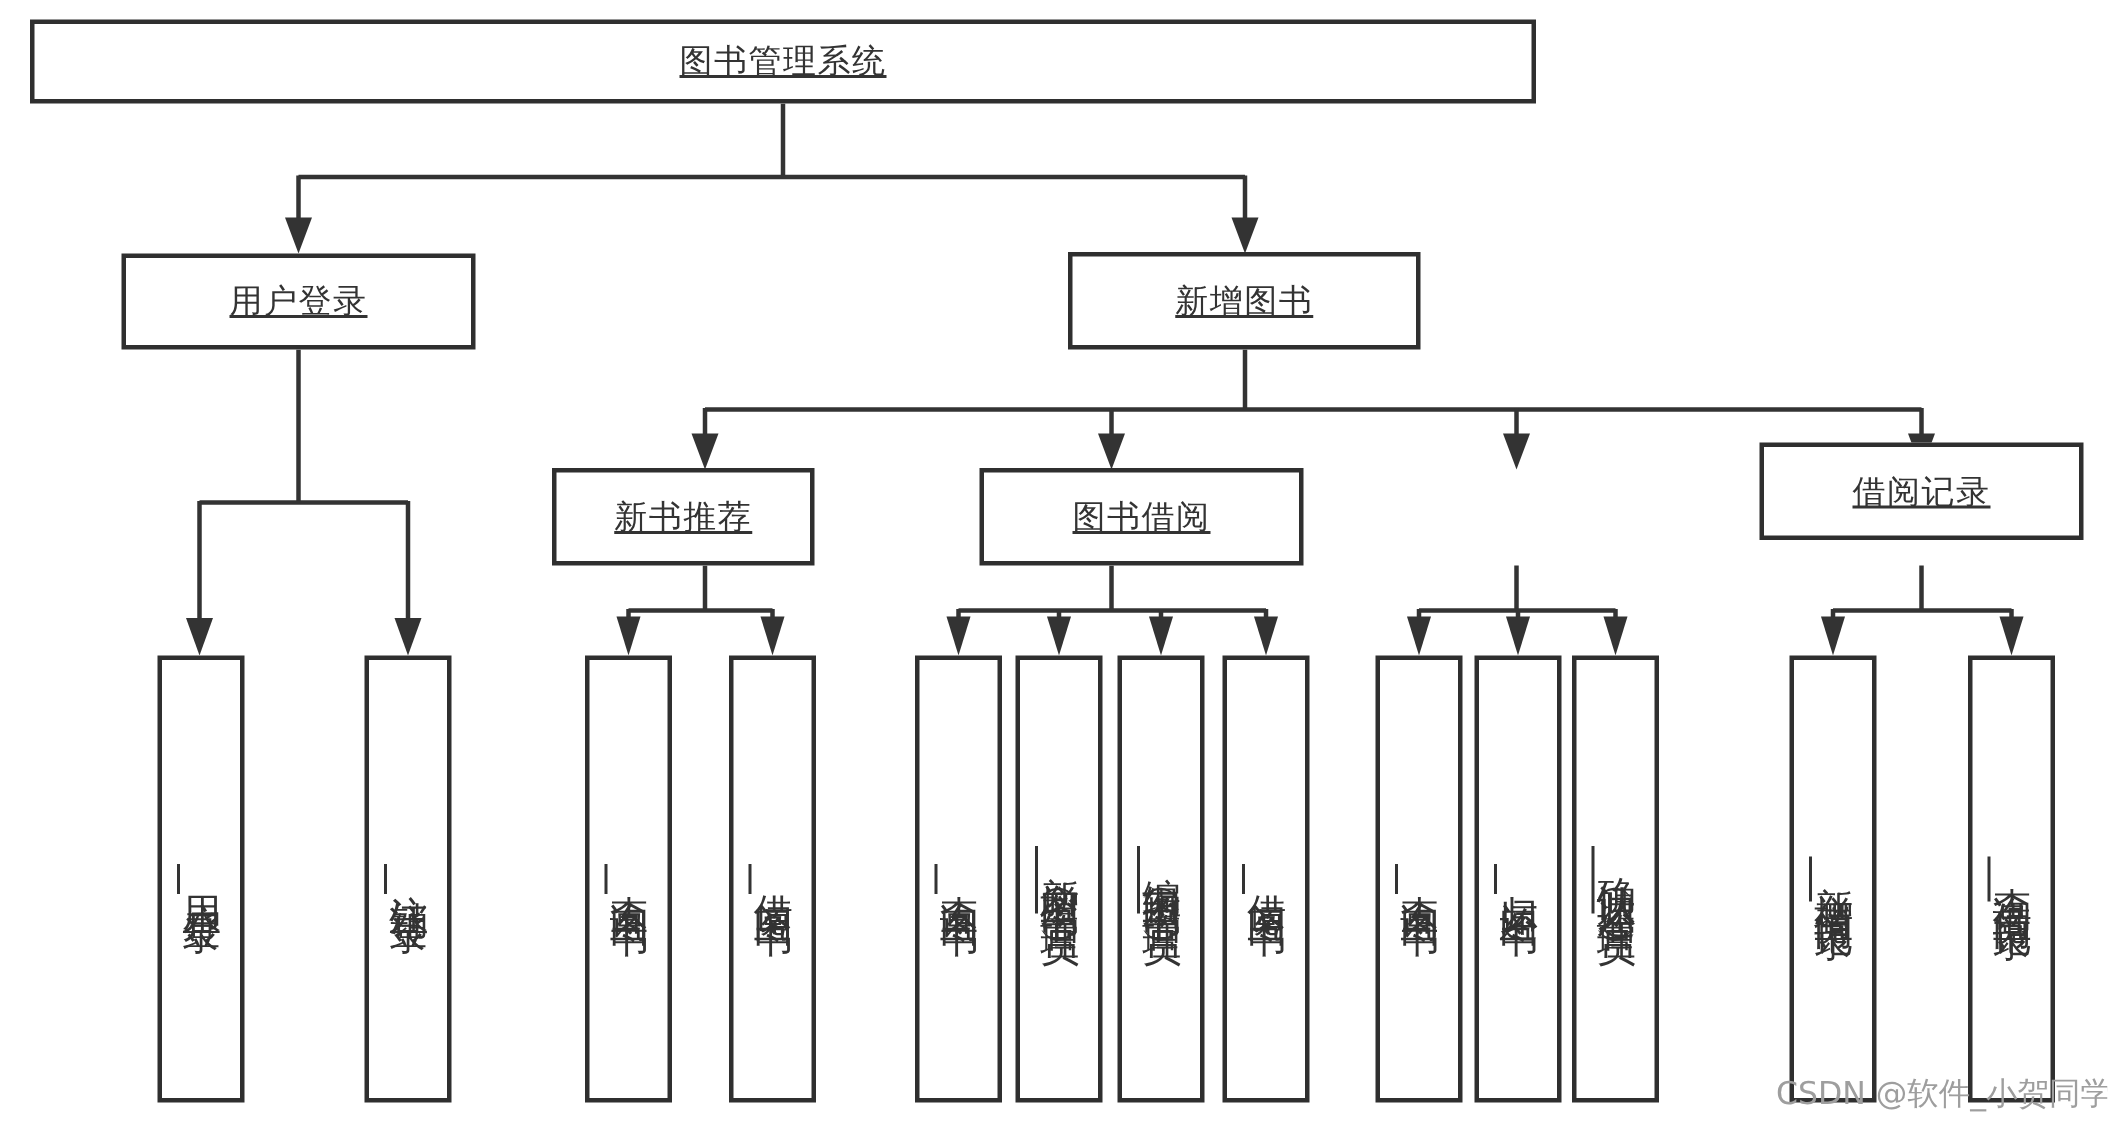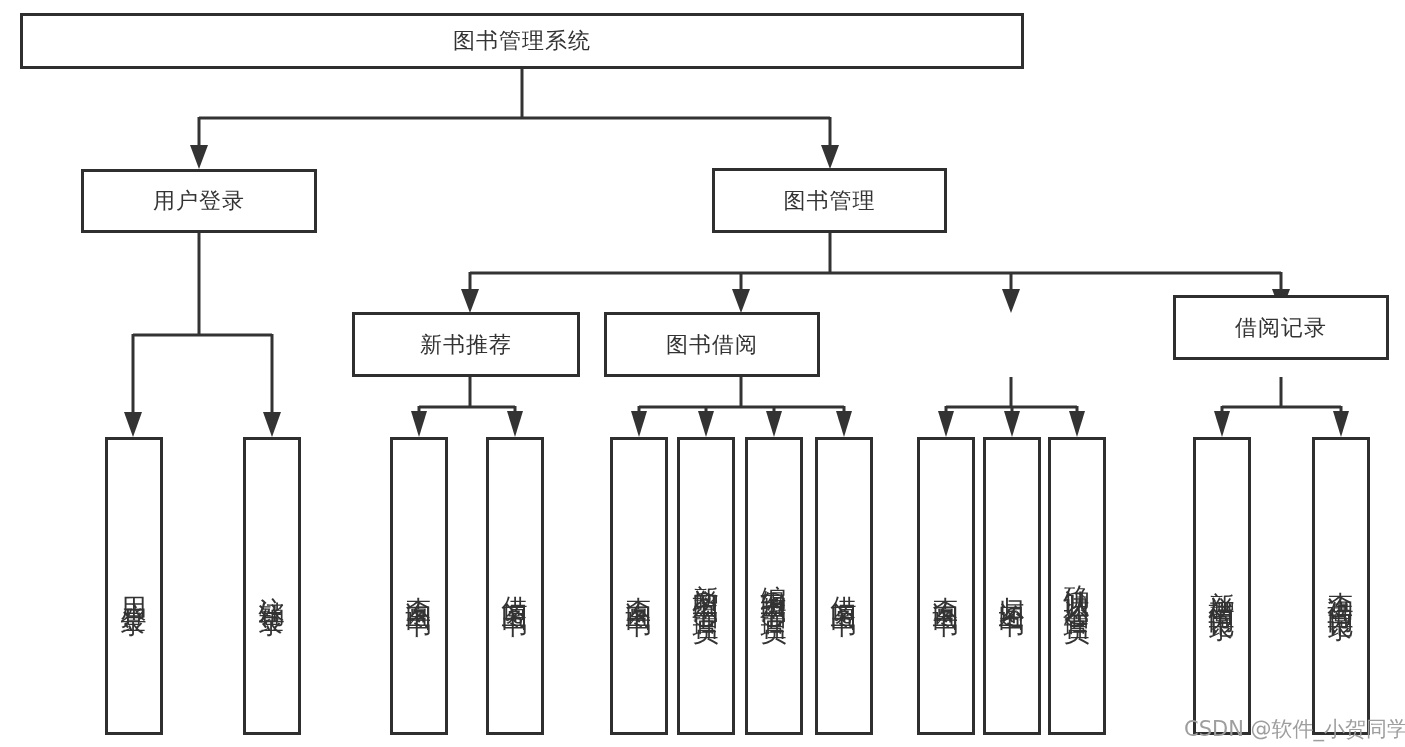--- a/index.html
+++ b/index.html
@@ -24,20 +24,21 @@
   .box {
     position: absolute;
     box-sizing: border-box;
     background: #ffffff;
     border: 3px solid #2f2f2f;
     display: flex;
     align-items: center;
     justify-content: center;
     color: #333333;
     text-align: center;
+    text-decoration: underline;
   }
   .hbox {
     font-size: 22px;
     letter-spacing: 1px;
   }
   .vbox {
     font-size: 26px;
     writing-mode: vertical-rl;
     text-orientation: mixed;
     letter-spacing: 5px;
@@ -120,24 +121,24 @@
       <polygon points="1004,411 1020,411 1012,437"></polygon>
       <polygon points="1069,411 1085,411 1077,437"></polygon>
       <polygon points="1214,411 1230,411 1222,437"></polygon>
       <polygon points="1333,411 1349,411 1341,437"></polygon>
     </g>
   </svg>
 
   <div class="box hbox" style="left:20px;top:13px;width:1004px;height:56px">图书管理系统</div>
 
   <div class="box hbox" style="left:81px;top:169px;width:236px;height:64px">用户登录</div>
-  <div class="box hbox" style="left:712px;top:168px;width:235px;height:65px">图书管理</div>
+  <div class="box hbox" style="left:712px;top:168px;width:235px;height:65px">新增图书</div>
 
-  <div class="box hbox" style="left:352px;top:312px;width:228px;height:65px">新书推荐</div>
-  <div class="box hbox" style="left:604px;top:312px;width:216px;height:65px">图书借阅</div>
+  <div class="box hbox" style="left:368px;top:312px;width:175px;height:65px">新书推荐</div>
+  <div class="box hbox" style="left:653px;top:312px;width:216px;height:65px">图书借阅</div>
   <div class="box hbox" style="left:1173px;top:295px;width:216px;height:65px">借阅记录</div>
 
   <div class="box vbox" style="left:105px;top:437px;width:58px;height:298px">用户登录</div>
   <div class="box vbox" style="left:243px;top:437px;width:58px;height:298px">注销登录</div>
 
   <div class="box vbox" style="left:390px;top:437px;width:58px;height:298px">查询图书</div>
   <div class="box vbox" style="left:486px;top:437px;width:58px;height:298px">借阅图书</div>
 
   <div class="box vbox" style="left:610px;top:437px;width:58px;height:298px">查询图书</div>
   <div class="box vbox" style="left:677px;top:437px;width:58px;height:298px">新增图书（管理员）</div>

